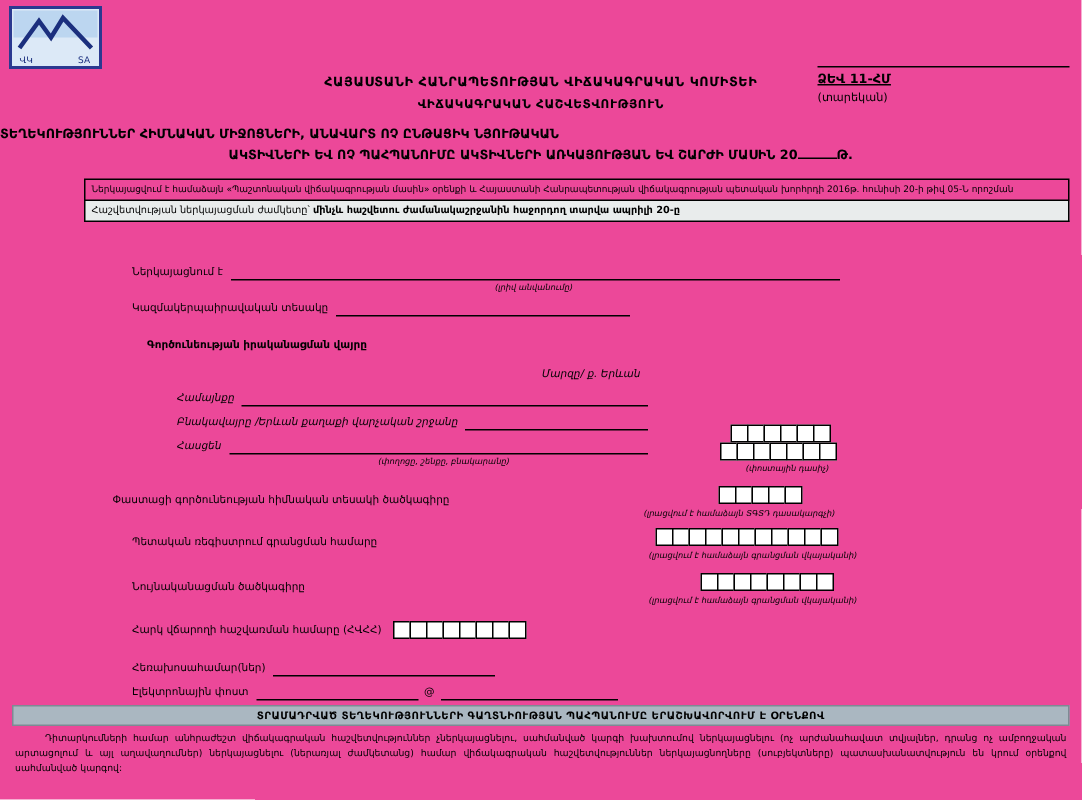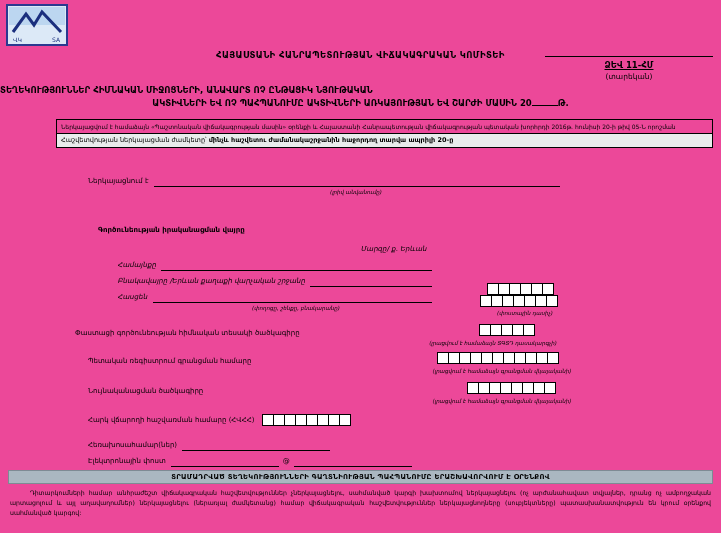--- a/index.html
+++ b/index.html
@@ -4,21 +4,21 @@
 <style>
   html,body{margin:0;padding:0;background:#ffffff;}
   *{box-sizing:border-box;}
   .page{position:relative;width:721px;height:533px;background:#ec4899;font-family:"DejaVu Sans",sans-serif;color:#000;overflow:hidden;}
   .abs{position:absolute;}
 
   
   .logo{left:6px;top:4px;width:62px;height:42px;}
   .committee{top:50px;left:0;right:0;text-align:center;font-size:8.5px;font-weight:bold;letter-spacing:.4px;}
   .report-type{top:65px;left:0;right:0;text-align:center;font-size:8px;font-weight:bold;letter-spacing:.4px;}
-  .head-right{top:56px;right:8px;width:168px;text-align:center;}
+  .head-right{top:44px;right:8px;width:168px;text-align:left;}
   .code-rule{border-top:1px solid #000;height:0;margin-bottom:3px;}
   .form-code{font-size:8.5px;font-weight:bold;text-decoration:underline;}
   .periodicity{font-size:7.5px;margin-top:2px;}
   .title1{top:85px;left:0;right:16px;text-align:left;font-size:8.5px;font-weight:bold;}
   .title2{top:98px;left:0;right:0;text-align:center;font-size:8.5px;font-weight:bold;}
   .year-blank{display:inline-block;width:26px;height:8px;border-bottom:1px solid #000;vertical-align:baseline;}
 
   
   .notice-wrap{top:119px;left:8px;right:8px;padding-left:48px;}
   .notice-box{border:1px solid #000;font-size:6px;padding:2.5px 4px;line-height:1.3;}
@@ -51,20 +51,21 @@
     <svg width="62" height="42" viewBox="0 0 62 42">
       <rect x="1" y="1" width="60" height="40" fill="#dce9f7" stroke="#2b3990" stroke-width="2"></rect>
       <rect x="3" y="3" width="56" height="18" fill="#bcd6f0"></rect>
       <polyline points="7,28 20,10 28,21 36,8 55,28" fill="none" stroke="#1b2f7e" stroke-width="3"></polyline>
       <text x="7" y="38" font-size="6" fill="#1b2f7e">ՎԿ</text>
       <text x="46" y="38" font-size="6" fill="#1b2f7e">SA</text>
     </svg>
   </div>
 
   <div class="abs committee">ՀԱՅԱՍՏԱՆԻ ՀԱՆՐԱՊԵՏՈՒԹՅԱՆ  ՎԻՃԱԿԱԳՐԱԿԱՆ ԿՈՄԻՏԵԻ</div>
+  <div class="abs report-type">ՎԻՃԱԿԱԳՐԱԿԱՆ ՀԱՇՎԵՏՎՈՒԹՅՈՒՆ</div>
 
   <div class="abs head-right">
     <div class="code-rule"></div>
     <div class="form-code">ՁԵՎ 11-ՀՄ</div>
     <div class="periodicity">(տարեկան)</div>
   </div>
 
   <div class="abs title1">ՏԵՂԵԿՈՒԹՅՈՒՆՆԵՐ ՀԻՄՆԱԿԱՆ ՄԻՋՈՑՆԵՐԻ, ԱՆԱՎԱՐՏ ՈՉ ԸՆԹԱՑԻԿ ՆՅՈՒԹԱԿԱՆ</div>
   <div class="abs title2">
     <span>ԱԿՏԻՎՆԵՐԻ ԵՎ  ՈՉ  ՊԱՀՊԱՆՈՒՄԸ ԱԿՏԻՎՆԵՐԻ ԱՌԿԱՅՈՒԹՅԱՆ ԵՎ ՇԱՐԺԻ ՄԱՍԻՆ</span>&nbsp;<span>20</span><span class="year-blank"></span><span>Թ.</span>
@@ -77,20 +78,24 @@
       <b>մինչև հաշվետու ժամանակաշրջանին հաջորդող տարվա ապրիլի 20-ը</b>
     </div>
   </div>
 
   <div class="frow" style="top:176px;left:88px;width:472px;">
     <span class="lbl">Ներկայացնում է</span>
     <span class="fill"></span>
   </div>
   <div class="hint" style="top:189px;left:152px;width:408px;">(լրիվ անվանումը)</div>
 
+  <div class="frow" style="top:200px;left:88px;width:332px;">
+    <span class="lbl">Կազմակերպաիրավական տեսակը</span>
+    <span class="fill"></span>
+  </div>
 
   <div class="heading" style="top:226px;left:98px;">Գործունեության իրականացման վայրը</div>
 
   <div class="frow" style="top:244px;left:118px;width:314px;flex-direction:column;">
     <span class="lbl it">Մարզը/ ք. Երևան</span>
     <span class="fill"></span>
   </div>
 
   <div class="frow" style="top:260px;left:118px;width:314px;">
     <span class="lbl it">Համայնքը</span>

